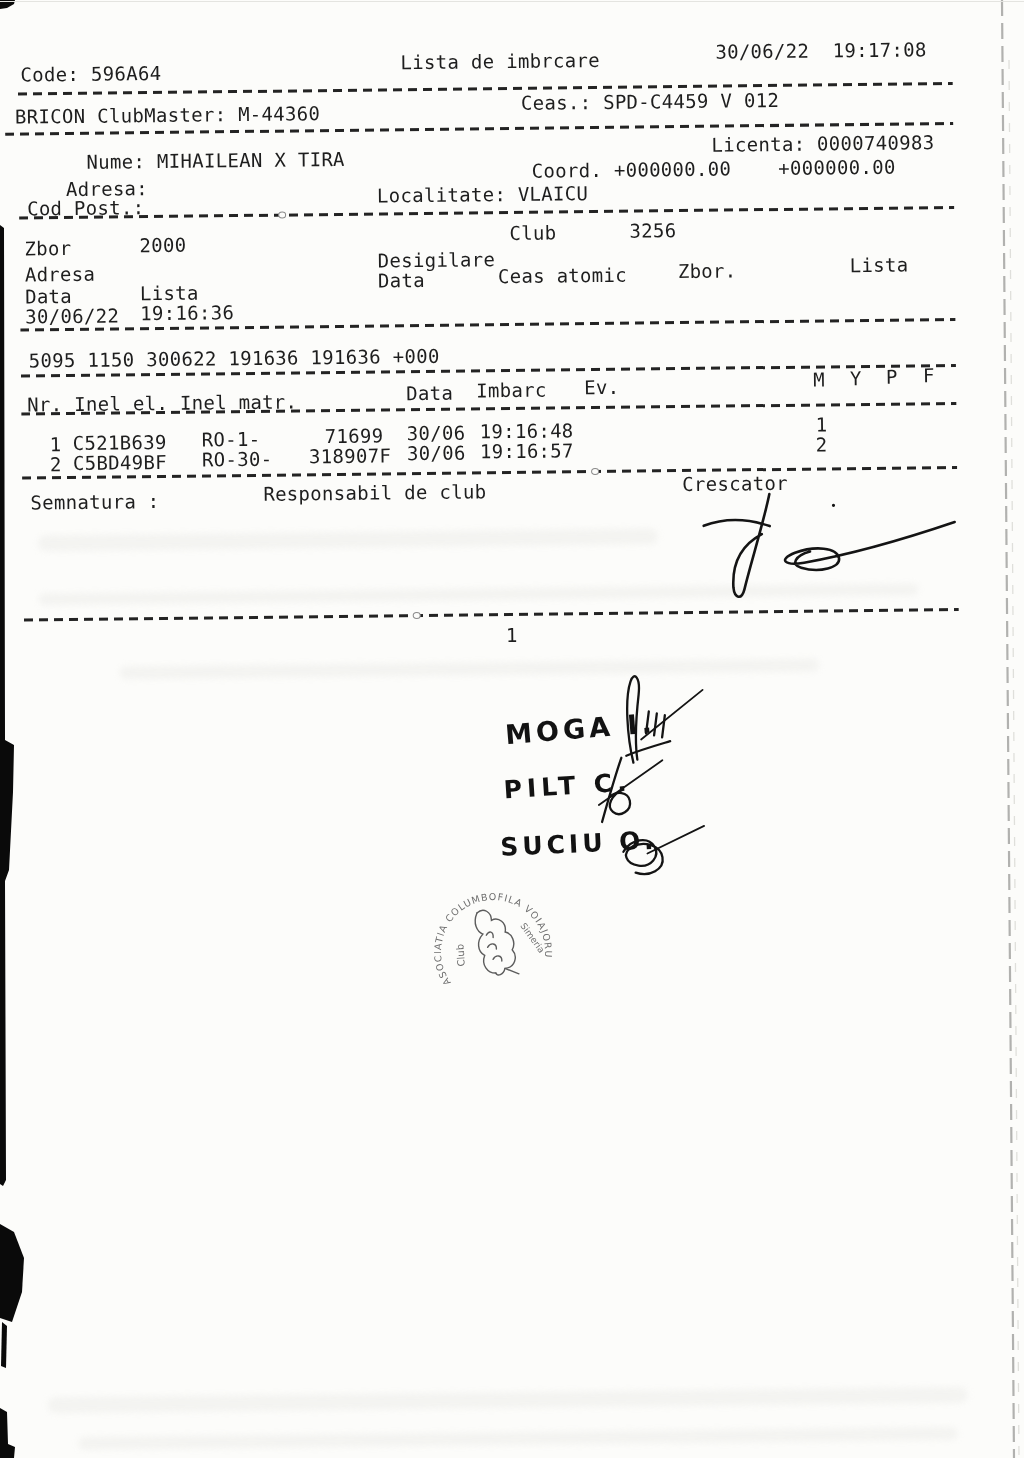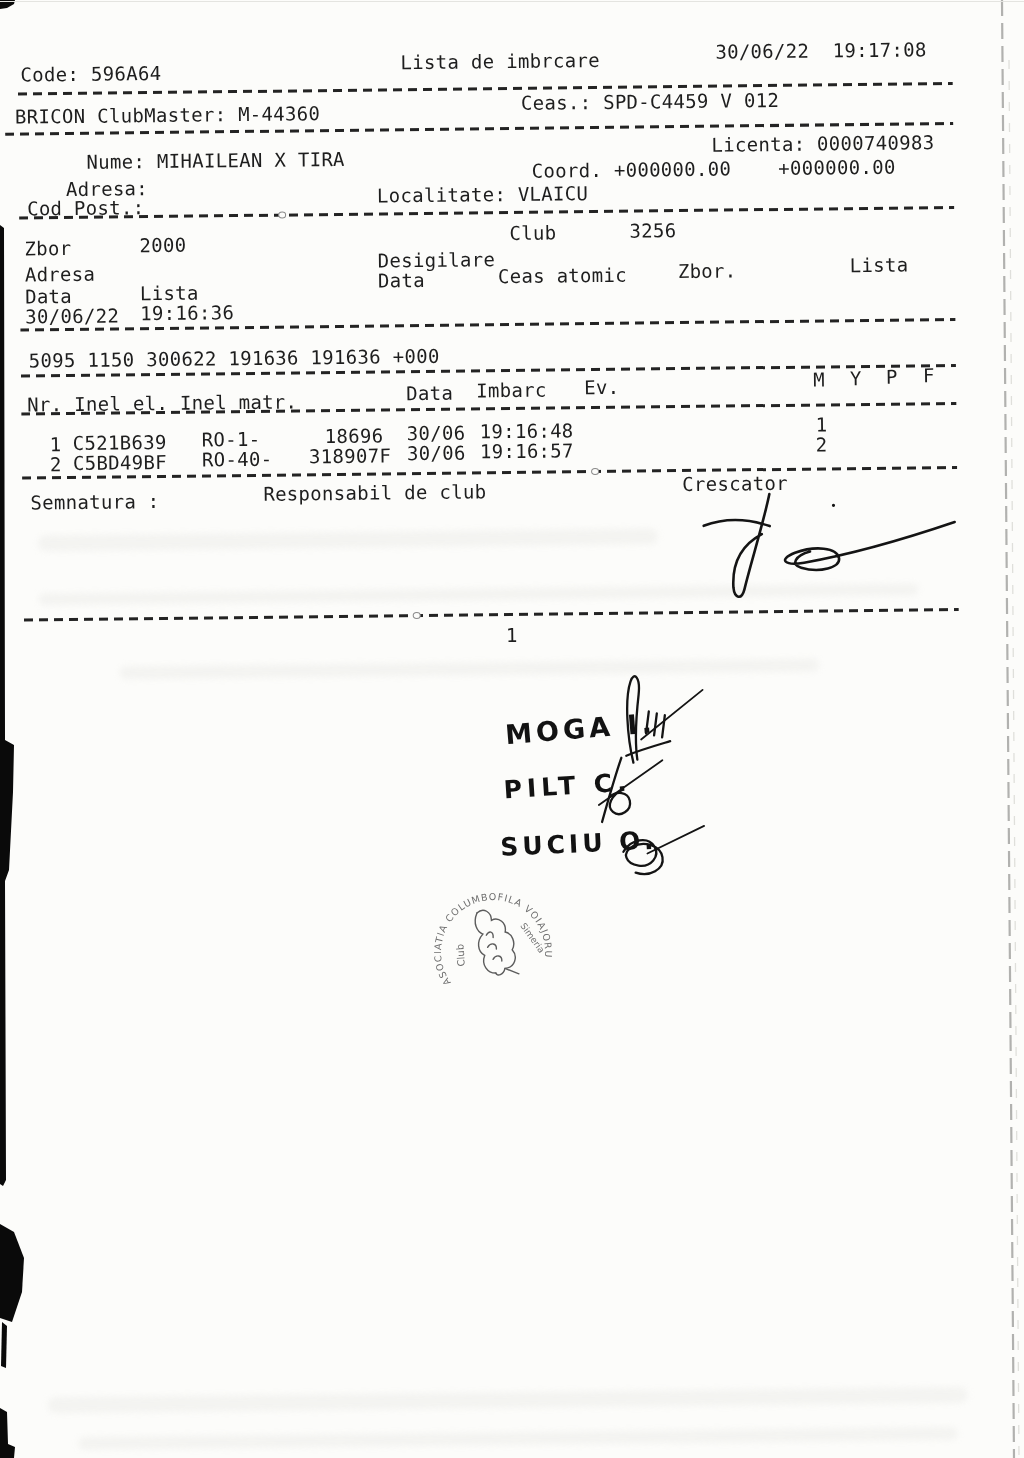--- a/index.html
+++ b/index.html
@@ -85,28 +85,28 @@
     <span class="t" style="left:588px;top:377px">Ev.</span>
     <span class="t" style="left:817px;top:372px">M</span>
     <span class="t" style="left:854px;top:371px">Y</span>
     <span class="t" style="left:890px;top:370px">P</span>
     <span class="t" style="left:927px;top:369px">F</span>
     <div class="dash" style="left:25px;top:407px;width:935px"></div>
 
     <span class="t" style="left:53px;top:428px">1</span>
     <span class="t" style="left:76px;top:427px">C521B639</span>
     <span class="t" style="left:205px;top:425px">RO-1-</span>
-    <span class="t" style="left:328px;top:423px">18696</span>
+    <span class="t" style="left:328px;top:423px">71699</span>
     <span class="t" style="left:410px;top:421px">30/06</span>
     <span class="t" style="left:483px;top:420px">19:16:48</span>
     <span class="t" style="left:819px;top:417px">1</span>
 
     <span class="t" style="left:53px;top:448px">2</span>
     <span class="t" style="left:76px;top:447px">C5BD49BF</span>
-    <span class="t" style="left:205px;top:445px">RO-40-</span>
+    <span class="t" style="left:205px;top:445px">RO-30-</span>
     <span class="t" style="left:312px;top:443px">318907F</span>
     <span class="t" style="left:410px;top:441px">30/06</span>
     <span class="t" style="left:483px;top:440px">19:16:57</span>
     <span class="t" style="left:819px;top:437px">2</span>
     <div class="dash" style="left:25px;top:471px;width:935px"></div>
     <span class="hole" style="left:594px;top:469px"></span>
 
     <span class="t" style="left:33px;top:486px">Semnatura :</span>
     <span class="t" style="left:266px;top:480px">Responsabil de club</span>
     <span class="t" style="left:685px;top:475px">Crescator</span>

